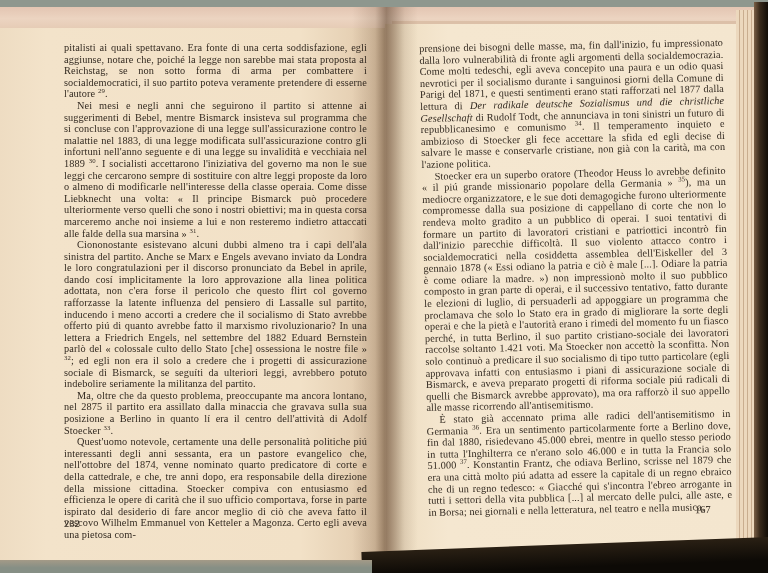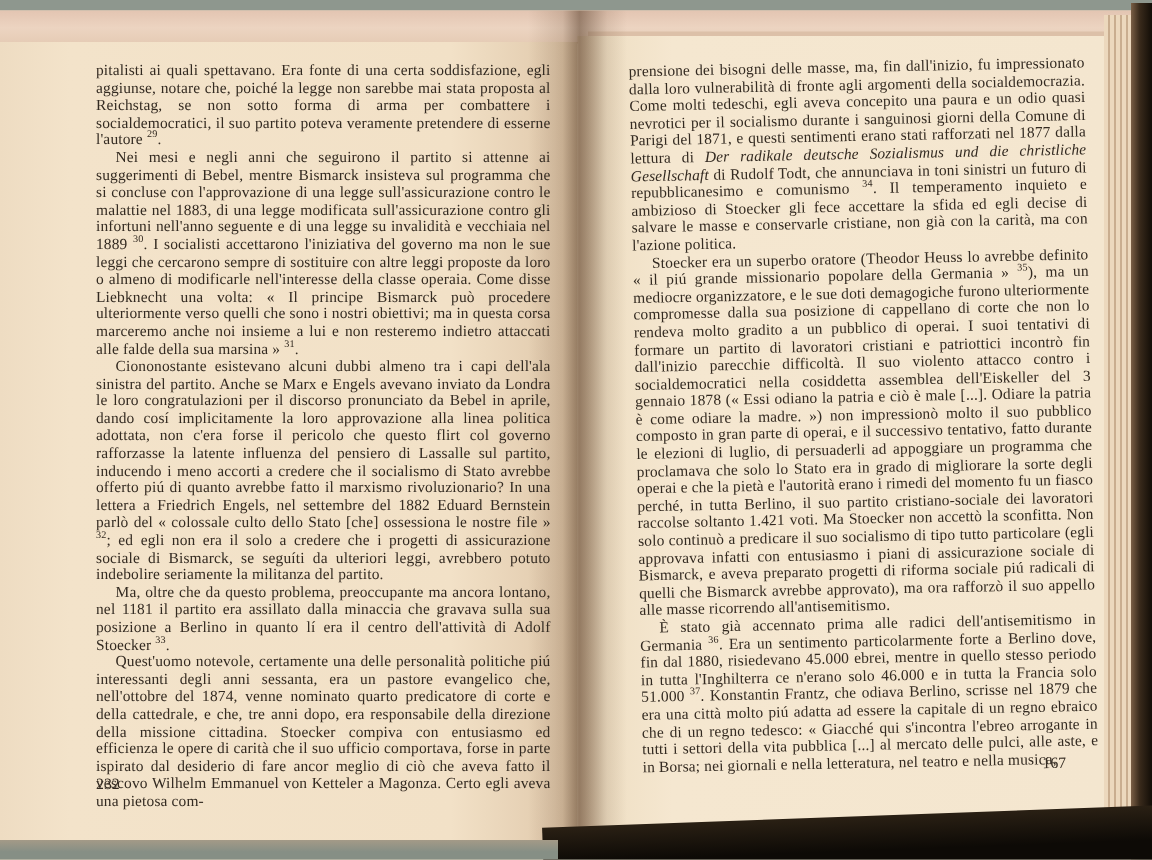--- a/index.html
+++ b/index.html
@@ -79,21 +79,21 @@
 <div class="gutter-shadow"></div>
 <div class="fore-edge"></div>
 <div class="cover-right"></div>
 <div class="cover-bottom"></div>
 <div class="table-bottom-left"></div>
 
 <div class="page-text text-left">
     <p><span>pitalisti ai quali spettavano. Era fonte di una certa soddisfazione, egli aggiunse, notare che, poiché la legge non sarebbe mai stata proposta al Reichstag, se non sotto forma di arma per combattere i socialdemocratici, il suo partito poteva veramente pretendere di esserne l'autore </span><sup>29</sup><span>.</span></p>
     <p class="indent"><span>Nei mesi e negli anni che seguirono il partito si attenne ai suggerimenti di Bebel, mentre Bismarck insisteva sul programma che si concluse con l'approvazione di una legge sull'assicurazione contro le malattie nel 1883, di una legge modificata sull'assicurazione contro gli infortuni nell'anno seguente e di una legge su invalidità e vecchiaia nel 1889 </span><sup>30</sup><span>. I socialisti accettarono l'iniziativa del governo ma non le sue leggi che cercarono sempre di sostituire con altre leggi proposte da loro o almeno di modificarle nell'interesse della classe operaia. Come disse Liebknecht una volta: « Il principe Bismarck può procedere ulteriormente verso quelli che sono i nostri obiettivi; ma in questa corsa marceremo anche noi insieme a lui e non resteremo indietro attaccati alle falde della sua marsina » </span><sup>31</sup><span>.</span></p>
     <p class="indent"><span>Ciononostante esistevano alcuni dubbi almeno tra i capi dell'ala sinistra del partito. Anche se Marx e Engels avevano inviato da Londra le loro congratulazioni per il discorso pronunciato da Bebel in aprile, dando cosí implicitamente la loro approvazione alla linea politica adottata, non c'era forse il pericolo che questo flirt col governo rafforzasse la latente influenza del pensiero di Lassalle sul partito, inducendo i meno accorti a credere che il socialismo di Stato avrebbe offerto piú di quanto avrebbe fatto il marxismo rivoluzionario? In una lettera a Friedrich Engels, nel settembre del 1882 Eduard Bernstein parlò del « colossale culto dello Stato [che] ossessiona le nostre file » </span><sup>32</sup><span>; ed egli non era il solo a credere che i progetti di assicurazione sociale di Bismarck, se seguíti da ulteriori leggi, avrebbero potuto indebolire seriamente la militanza del partito.</span></p>
-    <p class="indent"><span>Ma, oltre che da questo problema, preoccupante ma ancora lontano, nel 1181 il partito era assillato dalla minaccia che gravava sulla sua posizione a Berlino in quanto lí era il centro dell'attività di Adolf Stoecker </span><sup>33</sup><span>.</span></p>
+    <p class="indent"><span>Ma, oltre che da questo problema, preoccupante ma ancora lontano, nel 2875 il partito era assillato dalla minaccia che gravava sulla sua posizione a Berlino in quanto lí era il centro dell'attività di Adolf Stoecker </span><sup>33</sup><span>.</span></p>
     <p class="indent"><span>Quest'uomo notevole, certamente una delle personalità politiche piú interessanti degli anni sessanta, era un pastore evangelico che, nell'ottobre del 1874, venne nominato quarto predicatore di corte e della cattedrale, e che, tre anni dopo, era responsabile della direzione della missione cittadina. Stoecker compiva con entusiasmo ed efficienza le opere di carità che il suo ufficio comportava, forse in parte ispirato dal desiderio di fare ancor meglio di ciò che aveva fatto il vescovo Wilhelm Emmanuel von Ketteler a Magonza. Certo egli aveva una pietosa com-</span></p>
   </div>
 
 <div class="page-text text-right">
     <p><span>prensione dei bisogni delle masse, ma, fin dall'inizio, fu impressionato dalla loro vulnerabilità di fronte agli argomenti della socialdemocrazia. Come molti tedeschi, egli aveva concepito una paura e un odio quasi nevrotici per il socialismo durante i sanguinosi giorni della Comune di Parigi del 1871, e questi sentimenti erano stati rafforzati nel 1877 dalla lettura di </span><i>Der radikale deutsche Sozialismus und die christliche Gesellschaft</i><span> di Rudolf Todt, che annunciava in toni sinistri un futuro di repubblicanesimo e comunismo </span><sup>34</sup><span>. Il temperamento inquieto e ambizioso di Stoecker gli fece accettare la sfida ed egli decise di salvare le masse e conservarle cristiane, non già con la carità, ma con l'azione politica.</span></p>
     <p class="indent"><span>Stoecker era un superbo oratore (Theodor Heuss lo avrebbe definito « il piú grande missionario popolare della Germania » </span><sup>35</sup><span>), ma un mediocre organizzatore, e le sue doti demagogiche furono ulteriormente compromesse dalla sua posizione di cappellano di corte che non lo rendeva molto gradito a un pubblico di operai. I suoi tentativi di formare un partito di lavoratori cristiani e patriottici incontrò fin dall'inizio parecchie difficoltà. Il suo violento attacco contro i socialdemocratici nella cosiddetta assemblea dell'Eiskeller del 3 gennaio 1878 (« Essi odiano la patria e ciò è male [...]. Odiare la patria è come odiare la madre. ») non impressionò molto il suo pubblico composto in gran parte di operai, e il successivo tentativo, fatto durante le elezioni di luglio, di persuaderli ad appoggiare un programma che proclamava che solo lo Stato era in grado di migliorare la sorte degli operai e che la pietà e l'autorità erano i rimedi del momento fu un fiasco perché, in tutta Berlino, il suo partito cristiano-sociale dei lavoratori raccolse soltanto 1.421 voti. Ma Stoecker non accettò la sconfitta. Non solo continuò a predicare il suo socialismo di tipo tutto particolare (egli approvava infatti con entusiasmo i piani di assicurazione sociale di Bismarck, e aveva preparato progetti di riforma sociale piú radicali di quelli che Bismarck avrebbe approvato), ma ora rafforzò il suo appello alle masse ricorrendo all'antisemitismo.</span></p>
     <p class="indent"><span>È stato già accennato prima alle radici dell'antisemitismo in Germania </span><sup>36</sup><span>. Era un sentimento particolarmente forte a Berlino dove, fin dal 1880, risiedevano 45.000 ebrei, mentre in quello stesso periodo in tutta l'Inghilterra ce n'erano solo 46.000 e in tutta la Francia solo 51.000 </span><sup>37</sup><span>. Konstantin Frantz, che odiava Berlino, scrisse nel 1879 che era una città molto piú adatta ad essere la capitale di un regno ebraico che di un regno tedesco: « Giacché qui s'incontra l'ebreo arrogante in tutti i settori della vita pubblica [...] al mercato delle pulci, alle aste, e in Borsa; nei giornali e nella letteratura, nel teatro e nella musica,</span></p>
   </div>
 
 <div class="pagenum pagenum-left">232</div>

